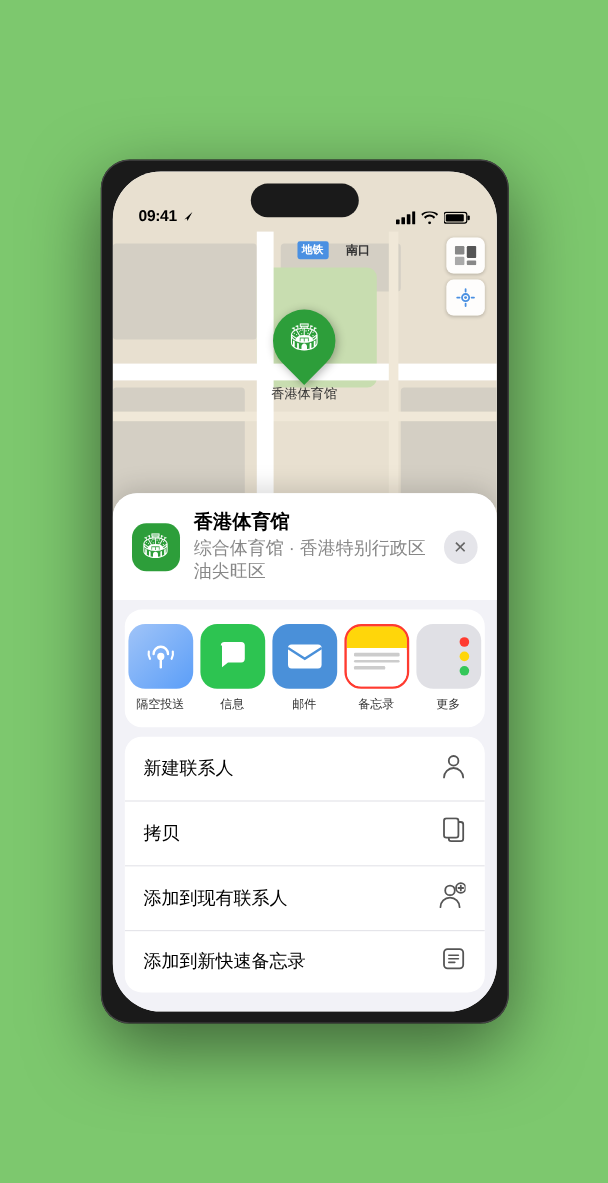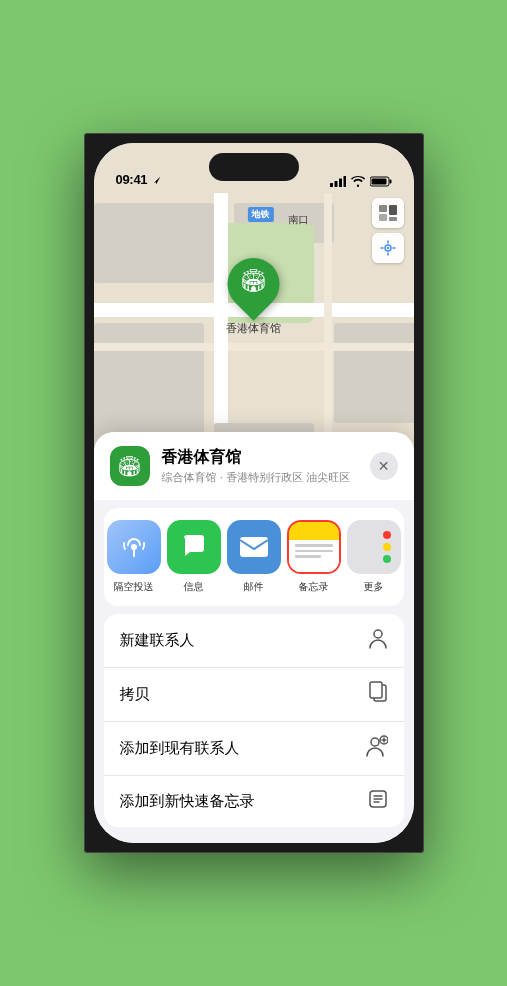--- a/index.html
+++ b/index.html
@@ -10,21 +10,21 @@
       justify-content: center;
       align-items: center;
       min-height: 100vh;
       font-family: -apple-system, 'PingFang SC', 'Helvetica Neue', sans-serif;
     }
 
     .phone-frame {
       width: 340px;
       height: 720px;
       background: #1a1a1a;
-      border-radius: 4px;
+      border-radius: 24px;
       position: relative;
       padding: 10px;
       box-shadow: 0 20px 60px rgba(0,0,0,0.5), inset 0 0 0 1px #444;
     }
 
     .phone-inner {
       width: 100%;
       height: 100%;
       background: #fff;
       border-radius: 40px;
@@ -125,22 +125,21 @@
       color: #fff;
       font-size: 9px;
       padding: 1px 4px;
       border-radius: 2px;
       font-weight: 600;
     }
 
     .map-label-text {
       font-size: 10px;
       color: #333;
-      font-weight: 400;
-      margin-top: 12px;
+      font-weight: 700;
     }
 
     
     .map-controls {
       position: absolute;
       top: 55px;
       right: 10px;
       display: flex;
       flex-direction: column;
       gap: 1px;
@@ -247,21 +246,21 @@
       flex: 1;
     }
 
     .location-name {
       font-size: 16px;
       font-weight: 600;
       color: #000;
     }
 
     .location-sub {
-      font-size: 11px;
+      font-size: 15px;
       color: #888;
       margin-top: 2px;
     }
 
     .close-btn {
       width: 28px;
       height: 28px;
       background: #e5e5ea;
       border-radius: 50%;
       display: flex;

